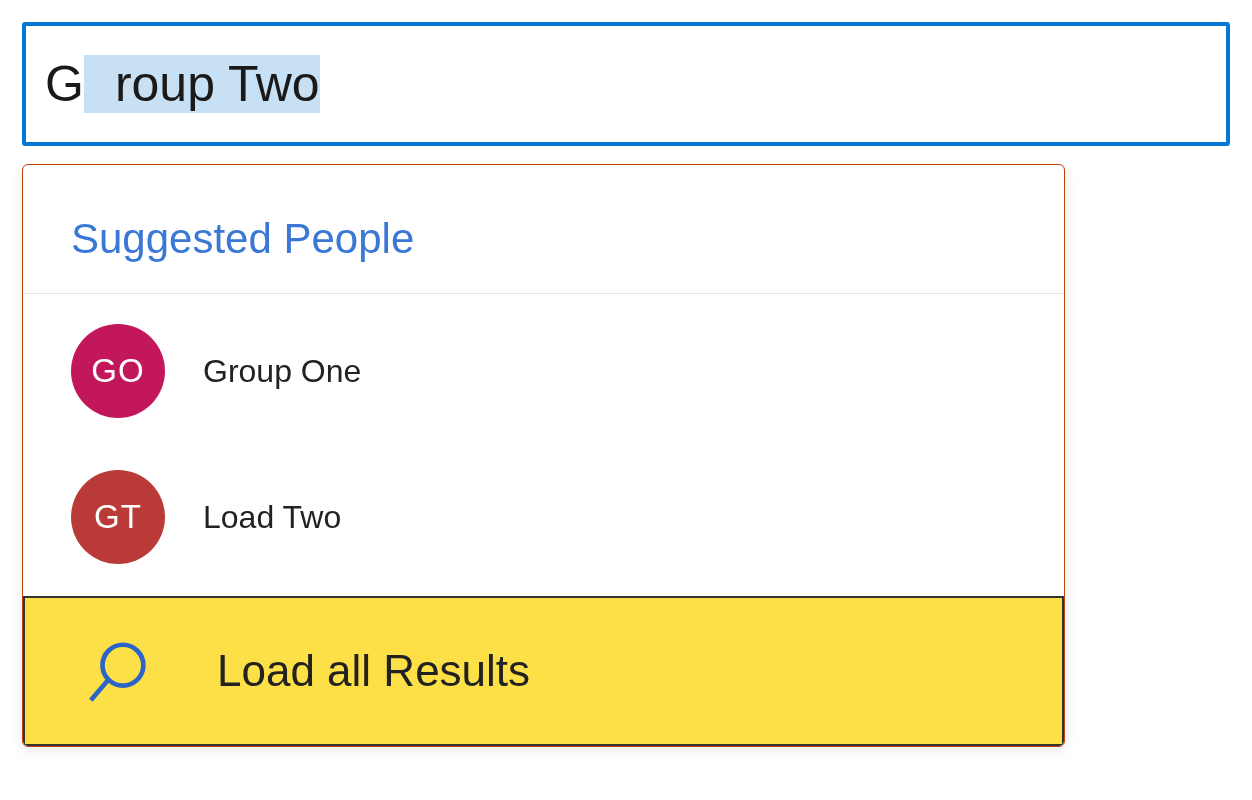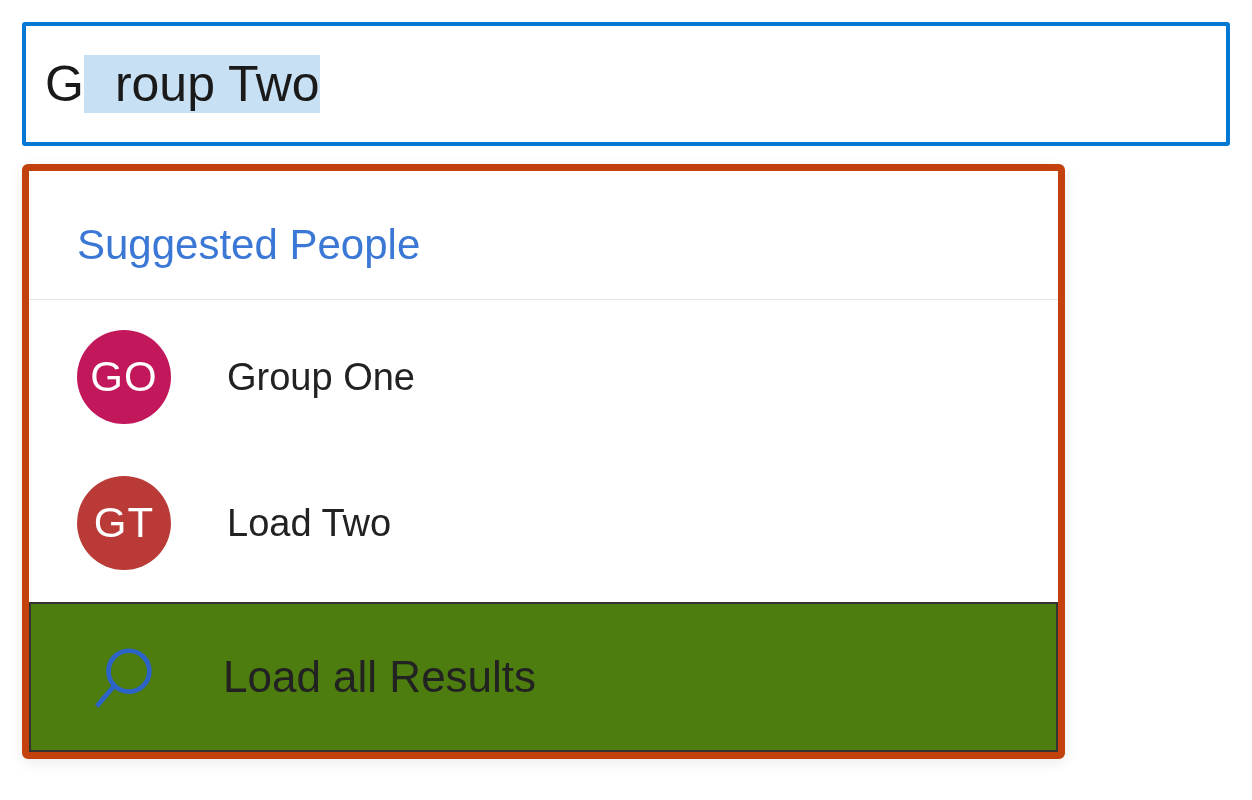--- a/index.html
+++ b/index.html
@@ -35,21 +35,21 @@
     .search-text-selected {
       background: #c7e0f4;
       color: #1a1a1a;
       padding-left: 31px;
     }
 
     .dropdown {
       margin-top: 18px;
       width: 1043px;
       background: #fff;
-      border: 7px solid #c2410c;
+      border: 1px solid #c2410c;
       border-radius: 6px;
       box-shadow: 0 4px 14px rgba(0,0,0,0.08);
       overflow: hidden;
     }
     .dropdown-header {
       padding: 50px 48px 30px 48px;
       border-bottom: 1px solid #e6e6e6;
     }
     .dropdown-header-text {
       font-size: 42px;
@@ -67,39 +67,38 @@
     }
     .person-item + .person-item {
       margin-top: 24px;
       text-align: center;
     }
     .avatar {
       width: 94px;
       height: 94px;
       border-radius: 50%;
       color: #fff;
-      font-size: 42px;
+      font-size: 33px;
       font-weight: 500;
       display: flex;
       align-items: center;
       justify-content: center;
       flex-shrink: 0;
       margin-right: 38px;
       letter-spacing: 1px;
     }
     .avatar-go { background: #c2185b; }
     .avatar-gt { background: #b93a36; }
     .person-name {
-      font-size: 38px;
+      font-size: 32px;
       color: #222;
-      margin-left: 18px;
     }
 
     .load-all {
-      background: #4d7c0f;
+      background: #fde047;
       border: 2px solid #333;
       display: flex;
       align-items: center;
       padding: 38px 0 38px 60px;
       cursor: pointer;
     }
     .search-icon-wrapper {
       width: 70px;
       height: 70px;
       display: flex;

